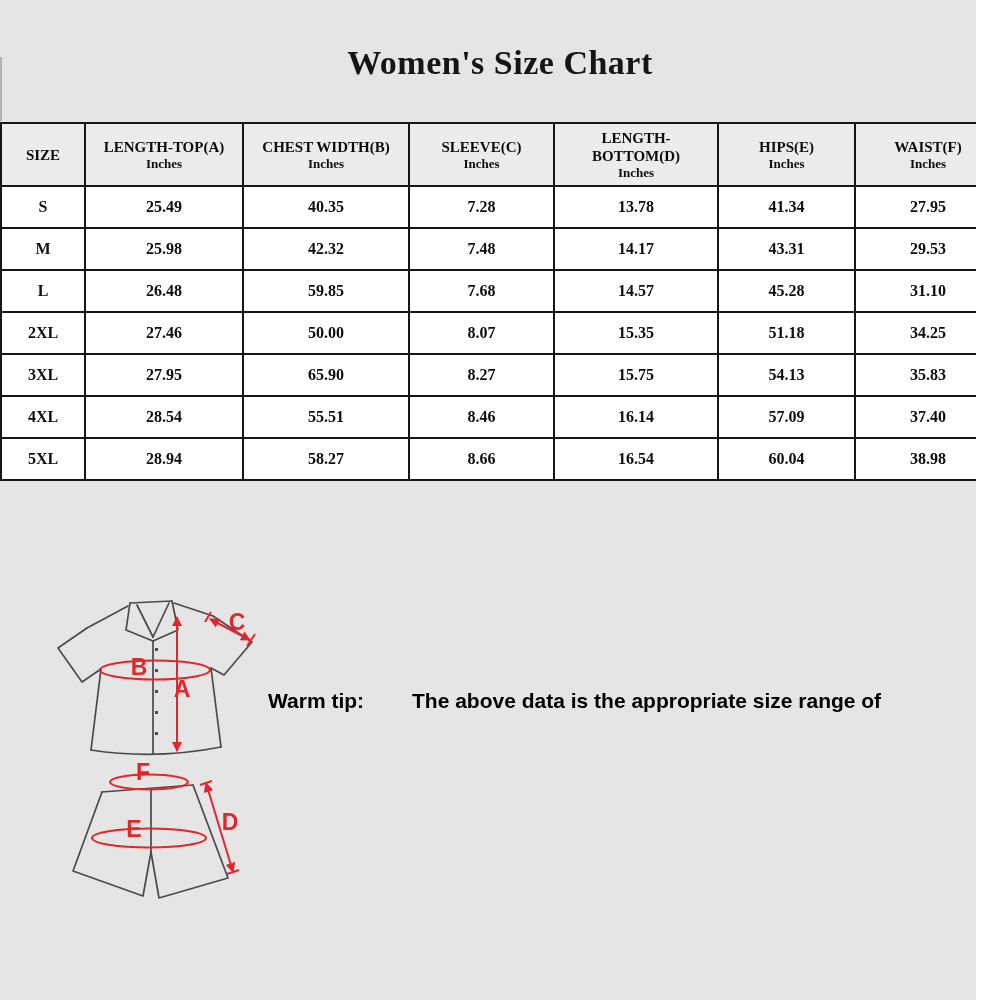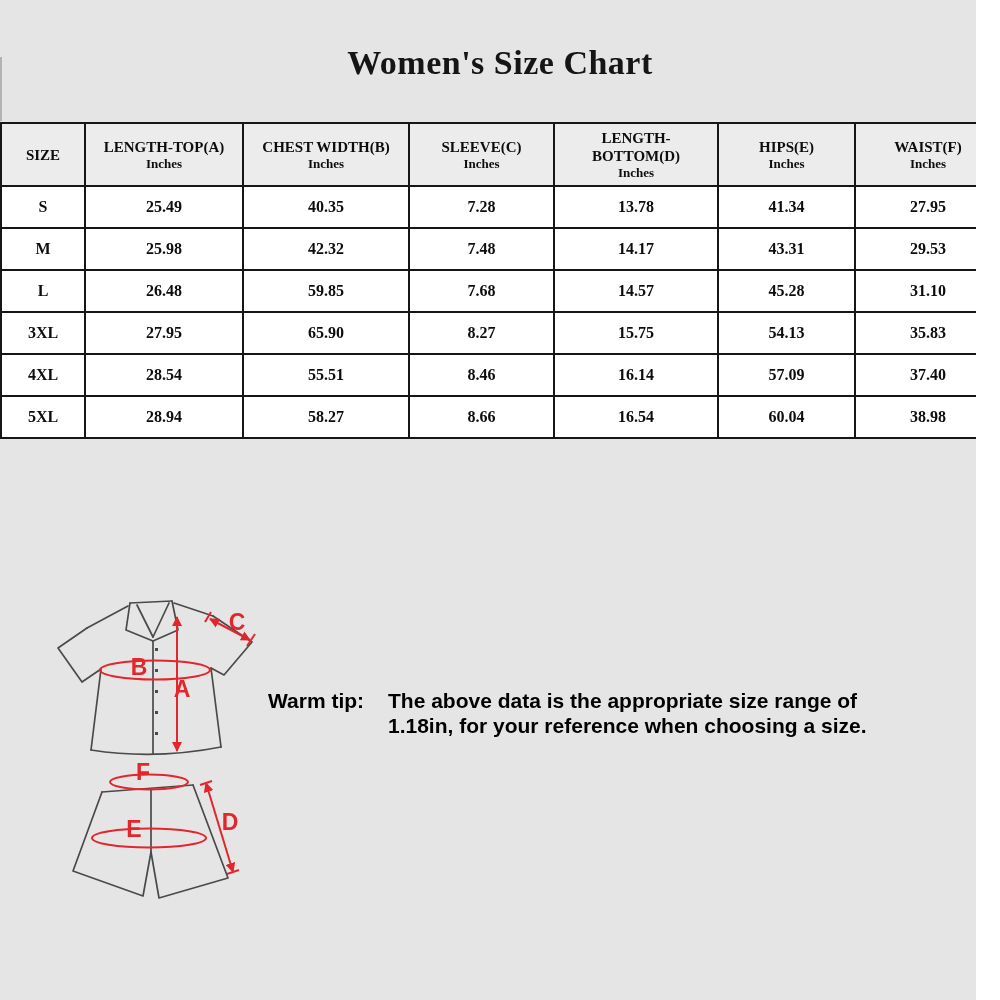--- a/index.html
+++ b/index.html
@@ -29,21 +29,21 @@
   .diagram{position:absolute;left:25px;top:585px;width:240px;height:330px;}
   .g{stroke:#4a4a4a;stroke-width:1.7;fill:none;stroke-linejoin:round;stroke-linecap:round;}
   .r{stroke:#e2262c;stroke-width:2;fill:none;}
   .btn{fill:#4a4a4a;stroke:none;}
   .lbl{fill:#e2262c;font-family:"Liberation Sans",sans-serif;font-weight:bold;
        font-size:23px;text-anchor:middle;}
 
   
   .tip{position:absolute;left:268px;top:688px;display:flex;
        font-family:"Liberation Sans",sans-serif;font-weight:bold;
-       font-size:21px;line-height:25px;color:#000;white-space:nowrap;}
+       font-size:21px;line-height:25px;color:#000;white-space:nowrap;gap:24px;}
   .tip-label{width:120px;flex:0 0 auto;}
 </style>
 </head>
 <body>
 
 <div id="page">
 
   <div class="edge-line left"></div>
   <div class="edge-line right"></div>
 
@@ -111,20 +111,29 @@
         <td>29.53</td>
       </tr>
       <tr>
         <td>L</td>
         <td>26.48</td>
         <td>59.85</td>
         <td>7.68</td>
         <td>14.57</td>
         <td>45.28</td>
         <td>31.10</td>
+      </tr>
+      <tr>
+        <td>2XL</td>
+        <td>27.46</td>
+        <td>50.00</td>
+        <td>8.07</td>
+        <td>15.35</td>
+        <td>51.18</td>
+        <td>34.25</td>
       </tr>
       <tr>
         <td>3XL</td>
         <td>27.95</td>
         <td>65.90</td>
         <td>8.27</td>
         <td>15.75</td>
         <td>54.13</td>
         <td>35.83</td>
       </tr>
@@ -201,17 +210,16 @@
       <text class="lbl" x="205" y="245">D</text>
       <text class="lbl" x="109" y="252">E</text>
       <text class="lbl" x="118" y="195">F</text>
     </g>
   </svg>
 
   <div class="tip">
     <div class="tip-label">Warm tip:</div>
     <div class="tip-lines">
       <div>The above data is the appropriate size range of</div>
-      <div>1.18in, for your reference when choosing a size.</div>
     </div>
   </div>
 
 </div>
 
 </body></html>

